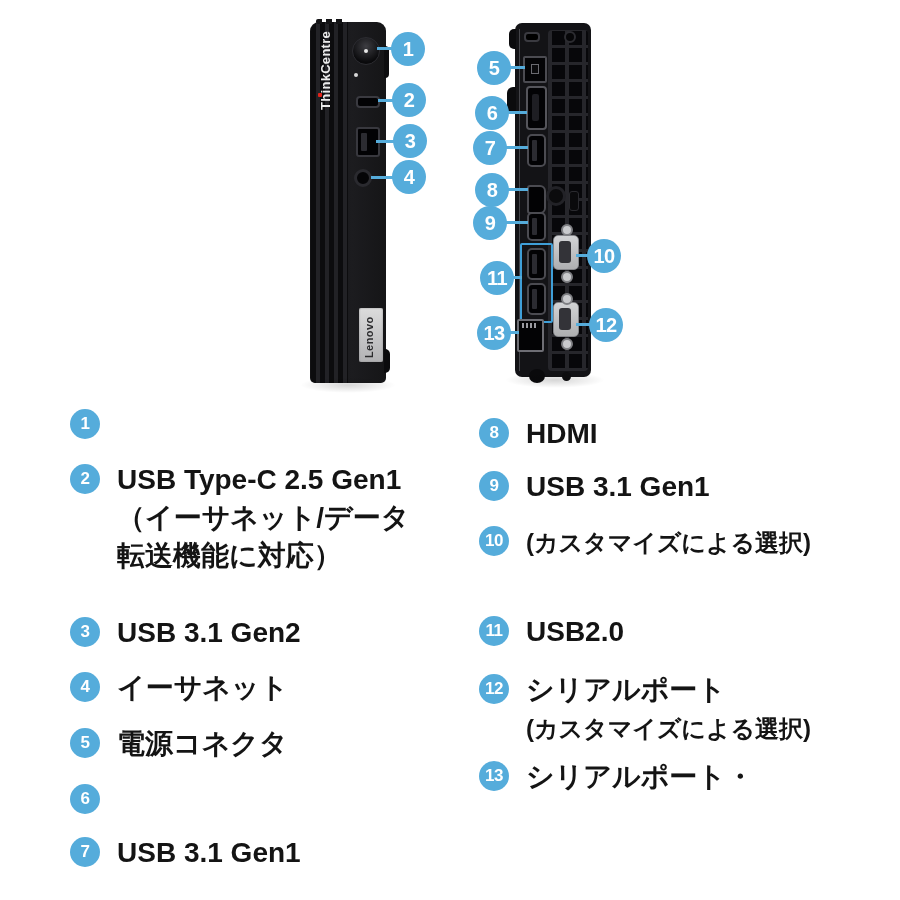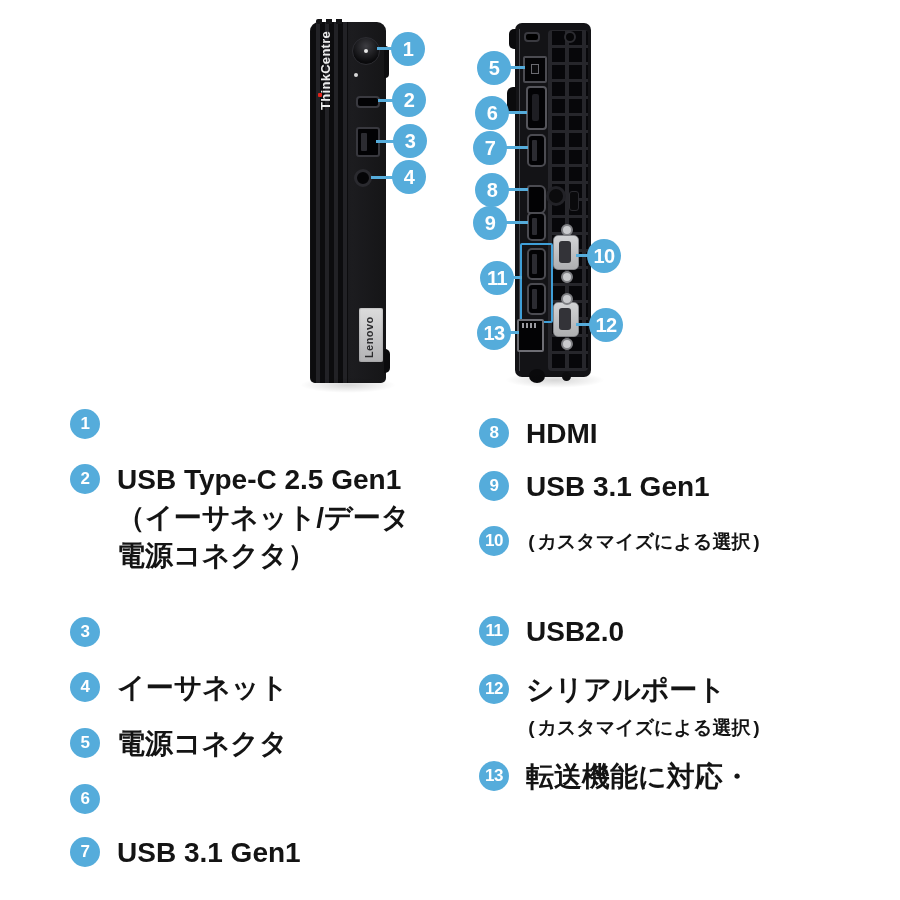--- a/index.html
+++ b/index.html
@@ -128,21 +128,21 @@
   .callout-line{position:absolute;height:3px;background:var(--accent);z-index:5;}
 
   
   .legend-row{position:absolute;display:flex;align-items:flex-start;gap:17px;}
   .num-badge{
     flex:0 0 auto;width:30px;height:30px;border-radius:50%;margin-top:3px;
     background:var(--accent);color:#fff;font-weight:700;font-size:17px;
     display:flex;align-items:center;justify-content:center;letter-spacing:-.5px;
   }
   .legend-text{color:var(--ink);font-size:28px;line-height:38px;font-weight:700;}
-  .legend-sub{font-size:19px;line-height:40px;font-weight:600;font-family:Liberation Mono, monospace;}
+  .legend-sub{font-size:24px;line-height:40px;font-weight:600;}
 </style>
 </head>
 <body>
 
 <div id="stage">
 
   <div class="front-device">
     <div class="front-stripes"></div>
     <div class="front-notches"></div>
     <span class="tc-logo">ThinkCentre</span>
@@ -240,25 +240,28 @@
   <div class="callout" style="left:477px;top:316px;">13</div>
 
   <div class="legend-row" style="left:70px;top:406px;">
     <span class="num-badge">1</span>
   </div>
   <div class="legend-row" style="left:70px;top:461px;">
     <span class="num-badge">2</span>
     <div class="legend-text">
       <div>USB Type-C 2.5 Gen1</div>
       <div>（イーサネット/データ</div>
-      <div>電源コネクタ）</div>
+      <div>転送機能に対応）</div>
     </div>
   </div>
   <div class="legend-row" style="left:70px;top:614px;">
     <span class="num-badge">3</span>
+    <div class="legend-text">
+        <div>USB 3.1 Gen2</div>
+      </div>
   </div>
   <div class="legend-row" style="left:70px;top:669px;">
     <span class="num-badge">4</span>
     <div class="legend-text">
         <div>イーサネット</div>
       </div>
   </div>
   <div class="legend-row" style="left:70px;top:725px;">
     <span class="num-badge">5</span>
     <div class="legend-text">
@@ -302,17 +305,17 @@
   <div class="legend-row" style="left:479px;top:671px;">
     <span class="num-badge">12</span>
     <div class="legend-text">
       <div>シリアルポート</div>
       <div class="legend-sub">(カスタマイズによる選択)</div>
     </div>
   </div>
   <div class="legend-row" style="left:479px;top:758px;">
     <span class="num-badge">13</span>
     <div class="legend-text">
-      <div>転送機能に対応・</div>
+      <div>シリアルポート・</div>
     </div>
   </div>
 
 </div>
 
 </body></html>

